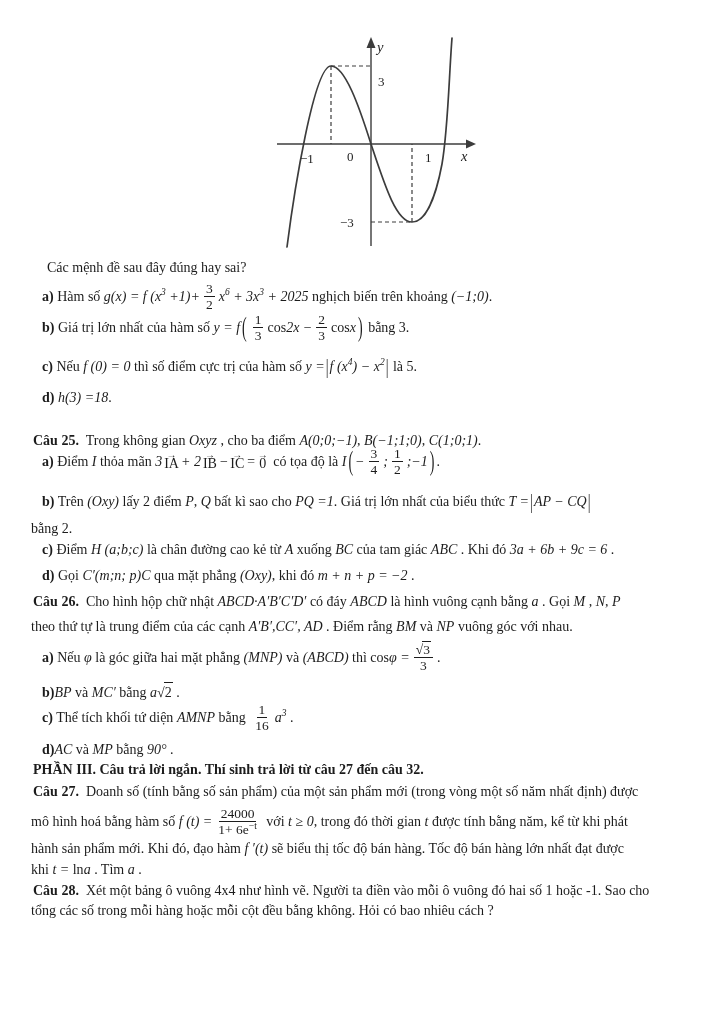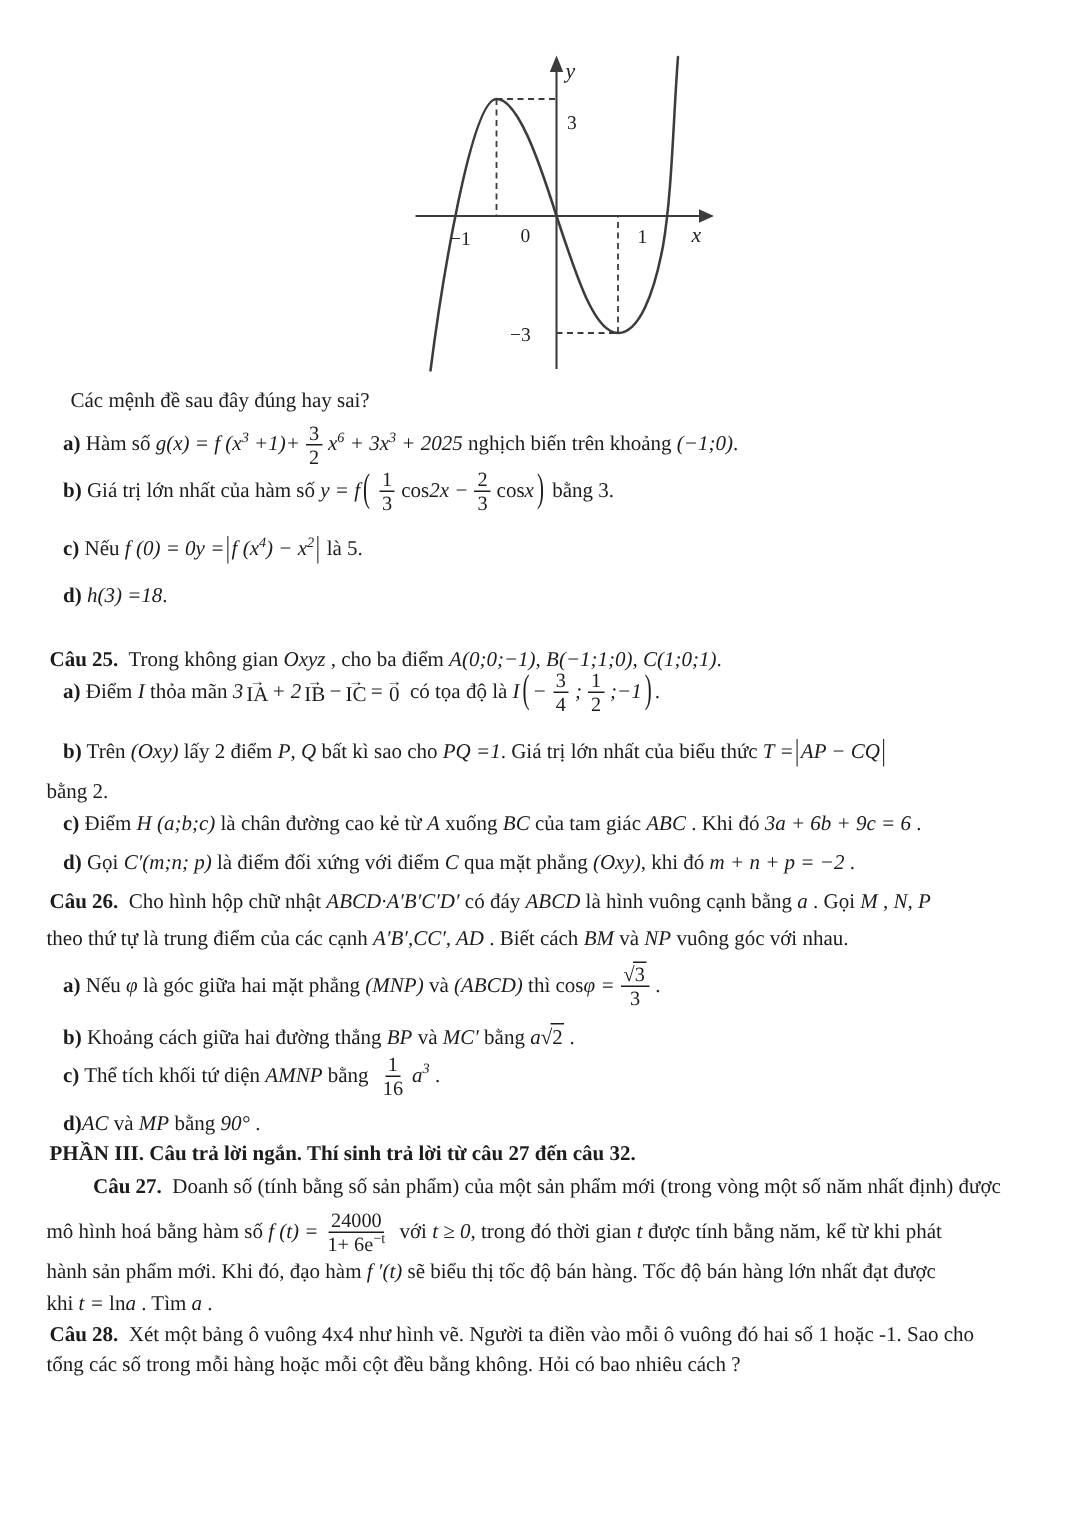--- a/index.html
+++ b/index.html
@@ -73,36 +73,36 @@
       <text class="glab" x="26" y="129">−1</text>
       <text class="glab" x="73" y="127">0</text>
       <text class="glab" x="151" y="128">1</text>
     </svg>
   </div>
 
   <div id="content">
       <div class="line k-intro" style="top: 258px;"><span class="t">Các mệnh đề sau đây đúng hay sai?</span></div>
       <div class="line k-item" style="top: 281px;"><span class="bl">a)</span><span class="t"> Hàm số </span><span class="mi">g(x) = f (x<sup>3</sup> +1)+</span><span class="frac"><span class="num">3</span><span class="den">2</span></span><span class="mi">x<sup>6</sup> + 3x<sup>3</sup> + 2025</span><span class="t"> nghịch biến trên khoảng </span><span class="mi">(−1;0)</span><span class="t">.</span></div>
       <div class="line k-item" style="top: 312px;"><span class="bl">b)</span><span class="t"> Giá trị lớn nhất của hàm số </span><span class="mi">y = f</span><span class="bp">(</span><span class="frac"><span class="num">1</span><span class="den">3</span></span><span class="rm">cos</span><span class="mi">2x −</span><span class="frac"><span class="num">2</span><span class="den">3</span></span><span class="rm">cos</span><span class="mi">x</span><span class="bp">)</span><span class="t"> bằng 3.</span></div>
-      <div class="line k-item" style="top: 357px;"><span class="bl">c)</span><span class="t"> Nếu </span><span class="mi">f (0) = 0</span><span class="mi">y =</span><span class="bar">|</span><span class="mi">f (x<sup>4</sup>) − x<sup>2</sup></span><span class="bar">|</span><span class="t"> là 5.</span></div>
+      <div class="line k-item" style="top: 357px;"><span class="bl">c)</span><span class="t"> Nếu </span><span class="mi">f (0) = 0</span><span class="t"> thì số điểm cực trị của hàm số </span><span class="mi">y =</span><span class="bar">|</span><span class="mi">f (x<sup>4</sup>) − x<sup>2</sup></span><span class="bar">|</span><span class="t"> là 5.</span></div>
       <div class="line k-item" style="top: 388px;"><span class="bl">d)</span><span class="t"> </span><span class="mi">h(3) =18</span><span class="t">.</span></div>
       <div class="line k-header" style="top: 431px;"><span class="bl">Câu 25.</span><span class="t">  Trong không gian </span><span class="mi">Oxyz</span><span class="t"> , cho ba điểm </span><span class="mi">A(0;0;−1)</span><span class="t">, </span><span class="mi">B(−1;1;0)</span><span class="t">, </span><span class="mi">C(1;0;1)</span><span class="t">.</span></div>
       <div class="line k-item" style="top: 446px;"><span class="bl">a)</span><span class="t"> Điểm </span><span class="mi">I</span><span class="t"> thỏa mãn </span><span class="mi">3</span><span class="vec"><span class="ar">→</span><span class="vl">IA</span></span><span class="mi">+ 2</span><span class="vec"><span class="ar">→</span><span class="vl">IB</span></span><span class="mi">−</span><span class="vec"><span class="ar">→</span><span class="vl">IC</span></span><span class="mi">=</span><span class="vec"><span class="ar">→</span><span class="vl">0</span></span><span class="t"> có tọa độ là </span><span class="mi">I</span><span class="bp">(</span><span class="mi">−</span><span class="frac"><span class="num">3</span><span class="den">4</span></span><span class="mi">;</span><span class="frac"><span class="num">1</span><span class="den">2</span></span><span class="mi">;−1</span><span class="bp">)</span><span class="t">.</span></div>
       <div class="line k-item" style="top: 492px;"><span class="bl">b)</span><span class="t"> Trên </span><span class="mi">(Oxy)</span><span class="t"> lấy 2 điểm </span><span class="mi">P</span><span class="t">, </span><span class="mi">Q</span><span class="t"> bất kì sao cho </span><span class="mi">PQ =1</span><span class="t">. Giá trị lớn nhất của biểu thức </span><span class="mi">T =</span><span class="bar">|</span><span class="mi">AP − CQ</span><span class="bar">|</span></div>
       <div class="line k-cont" style="top: 519px; justify-content: flex-end;"><span class="t">bằng 2.</span></div>
       <div class="line k-item" style="top: 540px;"><span class="bl">c)</span><span class="t"> Điểm </span><span class="mi">H (a;b;c)</span><span class="t"> là chân đường cao kẻ từ </span><span class="mi">A</span><span class="t"> xuống </span><span class="mi">BC</span><span class="t"> của tam giác </span><span class="mi">ABC</span><span class="t"> . Khi đó </span><span class="mi">3a + 6b + 9c = 6</span><span class="t"> .</span></div>
-      <div class="line k-item" style="top: 566px;"><span class="bl">d)</span><span class="t"> Gọi </span><span class="mi">C′(m;n; p)</span><span class="t"> là điểm đối xứng với điểm </span><span class="mi">C</span><span class="t"> qua mặt phẳng </span><span class="mi">(Oxy)</span><span class="t">, khi đó </span><span class="mi">m + n + p = −2</span><span class="t"> .</span></div>
+      <div class="line k-item" style="top: 566px;"><span class="bl">d)</span><span class="t"> Gọi </span><span class="mi">C′(m;n; p)</span><span class="mi">C</span><span class="t"> qua mặt phẳng </span><span class="mi">(Oxy)</span><span class="t">, khi đó </span><span class="mi">m + n + p = −2</span><span class="t"> .</span></div>
       <div class="line k-header" style="top: 592px;"><span class="bl">Câu 26.</span><span class="t">  Cho hình hộp chữ nhật </span><span class="mi">ABCD·A′B′C′D′</span><span class="t"> có đáy </span><span class="mi">ABCD</span><span class="t"> là hình vuông cạnh bằng </span><span class="mi">a</span><span class="t"> . Gọi </span><span class="mi">M</span><span class="t"> , </span><span class="mi">N</span><span class="t">, </span><span class="mi">P</span></div>
-      <div class="line k-cont" style="top: 617px; align-items: center;"><span class="t">theo thứ tự là trung điểm của các cạnh </span><span class="mi">A′B′,CC′, AD</span><span class="t"> . Biết cách </span><span class="mi">BM</span><span class="t"> và </span><span class="mi">NP</span><span class="t"> vuông góc với nhau.</span></div>
+      <div class="line k-cont" style="top: 617px; align-items: center;"><span class="t">theo thứ tự là trung điểm của các cạnh </span><span class="mi">A′B′,CC′, AD</span><span class="t"> . Điểm rằng </span><span class="mi">BM</span><span class="t"> và </span><span class="mi">NP</span><span class="t"> vuông góc với nhau.</span></div>
       <div class="line k-item" style="top: 642px;"><span class="bl">a)</span><span class="t"> Nếu </span><span class="mi">φ</span><span class="t"> là góc giữa hai mặt phẳng </span><span class="mi">(MNP)</span><span class="t"> và </span><span class="mi">(ABCD)</span><span class="t"> thì </span><span class="rm">cos</span><span class="mi">φ =</span><span class="frac"><span class="num"><span class="sq">√</span><span class="rad">3</span></span><span class="den">3</span></span><span class="t">.</span></div>
-      <div class="line k-item" style="top: 682px;"><span class="bl">b)</span><span class="t"> Khoảng cách giữa hai đường thẳng </span><span class="mi">BP</span><span class="t"> và </span><span class="mi">MC′</span><span class="t"> bằng </span><span class="mi">a</span><span class="sqrt"><span class="sq">√</span><span class="rad">2</span></span><span class="t"> .</span></div>
+      <div class="line k-item" style="top: 682px;"><span class="bl">b)</span><span class="mi">BP</span><span class="t"> và </span><span class="mi">MC′</span><span class="t"> bằng </span><span class="mi">a</span><span class="sqrt"><span class="sq">√</span><span class="rad">2</span></span><span class="t"> .</span></div>
       <div class="line k-item" style="top: 702px;"><span class="bl">c)</span><span class="t"> Thể tích khối tứ diện </span><span class="mi">AMNP</span><span class="t"> bằng </span><span class="frac"><span class="num">1</span><span class="den">16</span></span><span class="mi">a<sup>3</sup></span><span class="t"> .</span></div>
       <div class="line k-item" style="top: 740px;"><span class="bl">d)</span><span class="mi">AC</span><span class="t"> và </span><span class="mi">MP</span><span class="t"> bằng </span><span class="mi">90°</span><span class="t"> .</span></div>
       <div class="line k-header" style="top: 760px;"><span class="bl">PHẦN III. Câu trả lời ngắn. Thí sinh trả lời từ câu 27 đến câu 32.</span></div>
-      <div class="line k-header" style="top: 782px; margin-left: 29px;"><span class="bl">Câu 27.</span><span class="t">  Doanh số (tính bằng số sản phẩm) của một sản phẩm mới (trong vòng một số năm nhất định) được</span></div>
+      <div class="line k-header" style="top: 782px;"><span class="bl">Câu 27.</span><span class="t">  Doanh số (tính bằng số sản phẩm) của một sản phẩm mới (trong vòng một số năm nhất định) được</span></div>
       <div class="line k-cont" style="top: 806px;"><span class="t">mô hình hoá bằng hàm số </span><span class="mi">f (t) =</span><span class="frac"><span class="num">24000</span><span class="den">1+ 6e<sup>−t</sup></span></span><span class="t"> với </span><span class="mi">t ≥ 0</span><span class="t">, trong đó thời gian </span><span class="mi">t</span><span class="t"> được tính bằng năm, kể từ khi phát</span></div>
       <div class="line k-cont" style="top: 839px;"><span class="t">hành sản phẩm mới. Khi đó, đạo hàm </span><span class="mi">f ′(t)</span><span class="t"> sẽ biểu thị tốc độ bán hàng. Tốc độ bán hàng lớn nhất đạt được</span></div>
       <div class="line k-cont" style="top: 860px;"><span class="t">khi </span><span class="mi">t = </span><span class="rm">ln</span><span class="mi">a</span><span class="t"> . Tìm </span><span class="mi">a</span><span class="t"> .</span></div>
       <div class="line k-header" style="top: 881px; text-align: right;"><span class="bl">Câu 28.</span><span class="t">  Xét một bảng ô vuông 4x4 như hình vẽ. Người ta điền vào mỗi ô vuông đó hai số 1 hoặc -1. Sao cho</span></div>
       <div class="line k-cont" style="top: 901px;"><span class="t">tổng các số trong mỗi hàng hoặc mỗi cột đều bằng không. Hỏi có bao nhiêu cách ?</span></div>
     </div>
 
 </div>
 
 </body></html>

